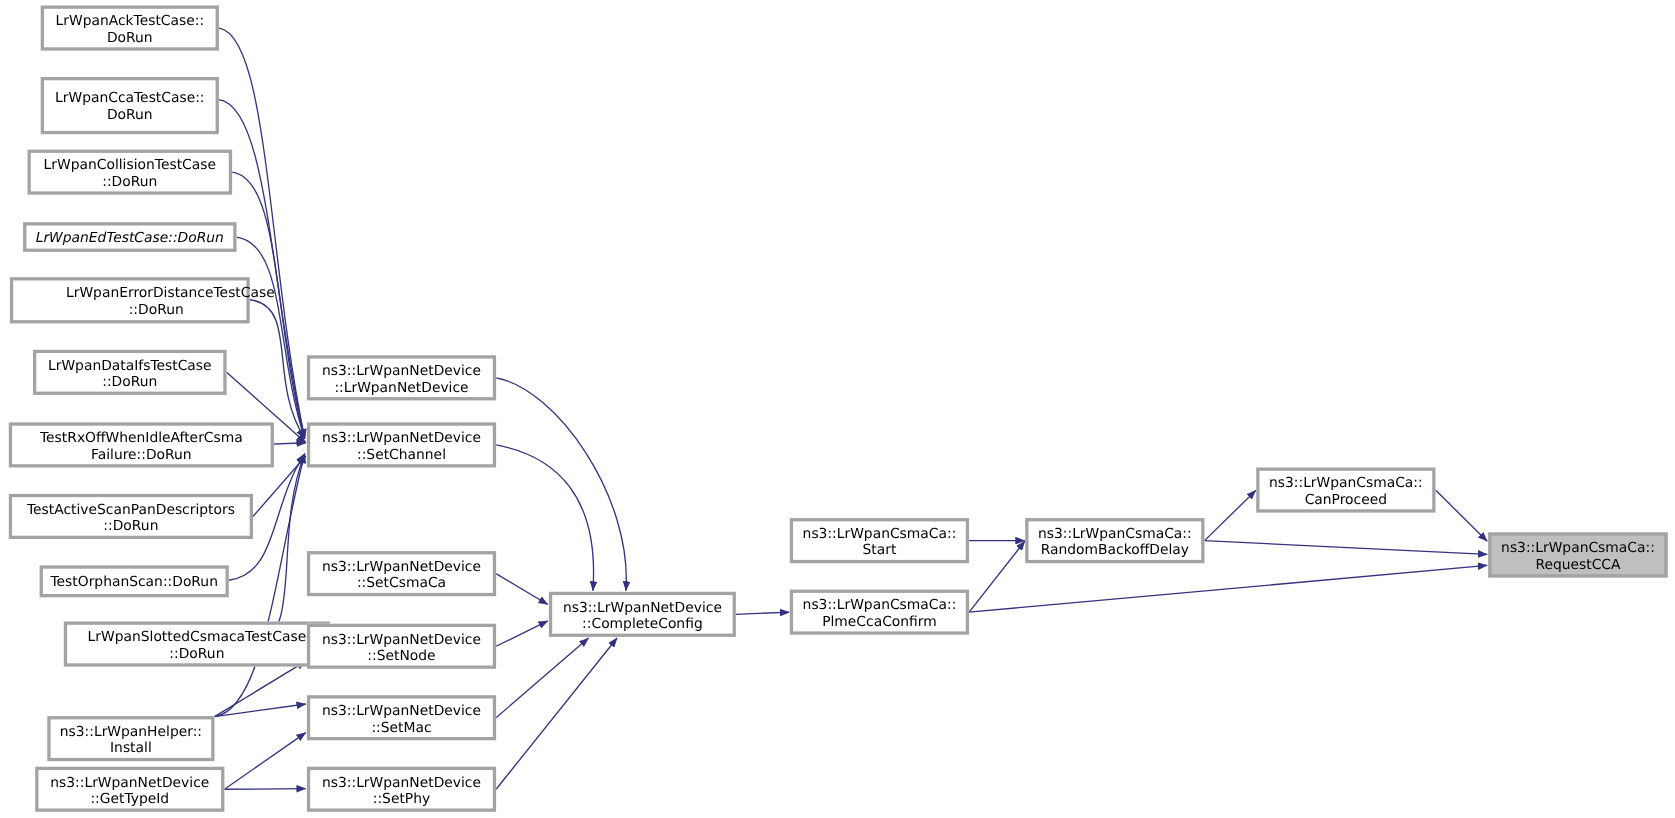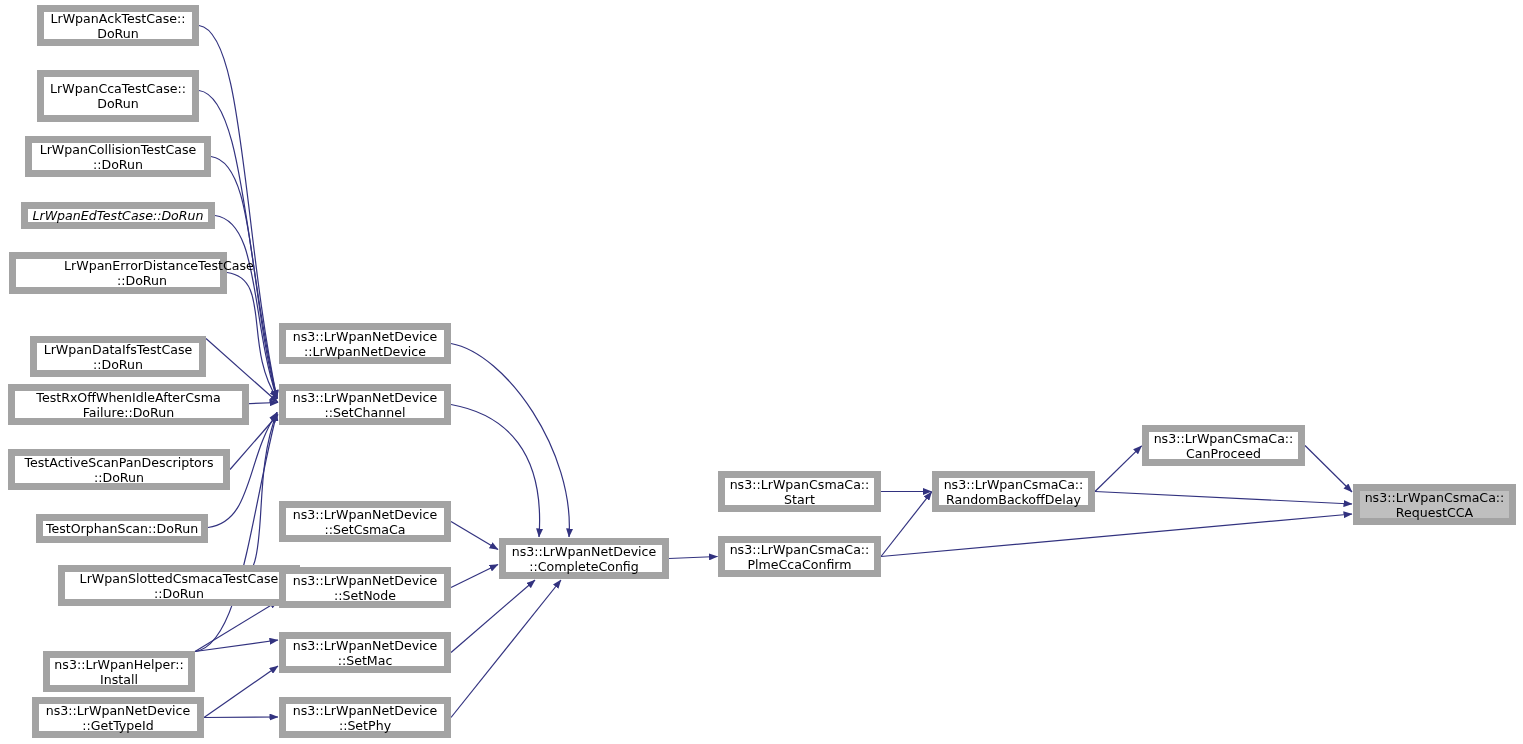--- a/index.html
+++ b/index.html
@@ -21,21 +21,21 @@
     position: absolute;
     left: 0;
     top: 0;
     width: 1523px;
     height: 744px;
     pointer-events: none;
   }
   .node {
     position: absolute;
     box-sizing: border-box;
-    border: 7px solid #a3a3a3;
+    border: 3px solid #a3a3a3;
     background: #ffffff;
     color: #000000;
     font-size: 12.6px;
     line-height: 15px;
     text-align: center;
     display: flex;
     align-items: center;
     justify-content: center;
     white-space: pre-line;
     letter-spacing: 0.0px;
@@ -94,21 +94,21 @@
   <div id="nodes-group">
       <div class="node" style="left: 37px; top: 5px; width: 162px; height: 41px;"><span class="node-label">LrWpanAckTestCase::
 DoRun</span></div>
       <div class="node" style="left: 37px; top: 70px; width: 162px; height: 52px;"><span class="node-label">LrWpanCcaTestCase::
 DoRun</span></div>
       <div class="node" style="left: 25px; top: 136px; width: 186px; height: 41px;"><span class="node-label">LrWpanCollisionTestCase
 ::DoRun</span></div>
       <div class="node" style="left: 21px; top: 202px; width: 194px; height: 27px; font-style: italic;"><span class="node-label">LrWpanEdTestCase::DoRun</span></div>
       <div class="node" style="left: 9px; top: 252px; width: 218px; height: 42px; padding-left: 48px;"><span class="node-label">LrWpanErrorDistanceTestCase
 ::DoRun</span></div>
-      <div class="node" style="left: 30px; top: 336px; width: 176px; height: 41px;"><span class="node-label">LrWpanDataIfsTestCase
+      <div class="node" style="left: 30px; top: 318px; width: 176px; height: 41px;"><span class="node-label">LrWpanDataIfsTestCase
 ::DoRun</span></div>
       <div class="node" style="left: 8px; top: 384px; width: 241px; height: 41px;"><span class="node-label">TestRxOffWhenIdleAfterCsma
 Failure::DoRun</span></div>
       <div class="node" style="left: 8px; top: 449px; width: 222px; height: 41px;"><span class="node-label">TestActiveScanPanDescriptors
 ::DoRun</span></div>
       <div class="node" style="left: 36px; top: 514px; width: 172px; height: 29px;"><span class="node-label">TestOrphanScan::DoRun</span></div>
       <div class="node" style="left: 18px; top: 565px; width: 242px; height: 41px; margin-left: 40px;"><span class="node-label">LrWpanSlottedCsmacaTestCase
 ::DoRun</span></div>
       <div class="node" style="left: 43px; top: 631px; width: 152px; height: 41px; margin-top: 20px;"><span class="node-label">ns3::LrWpanHelper::
 Install</span></div>

